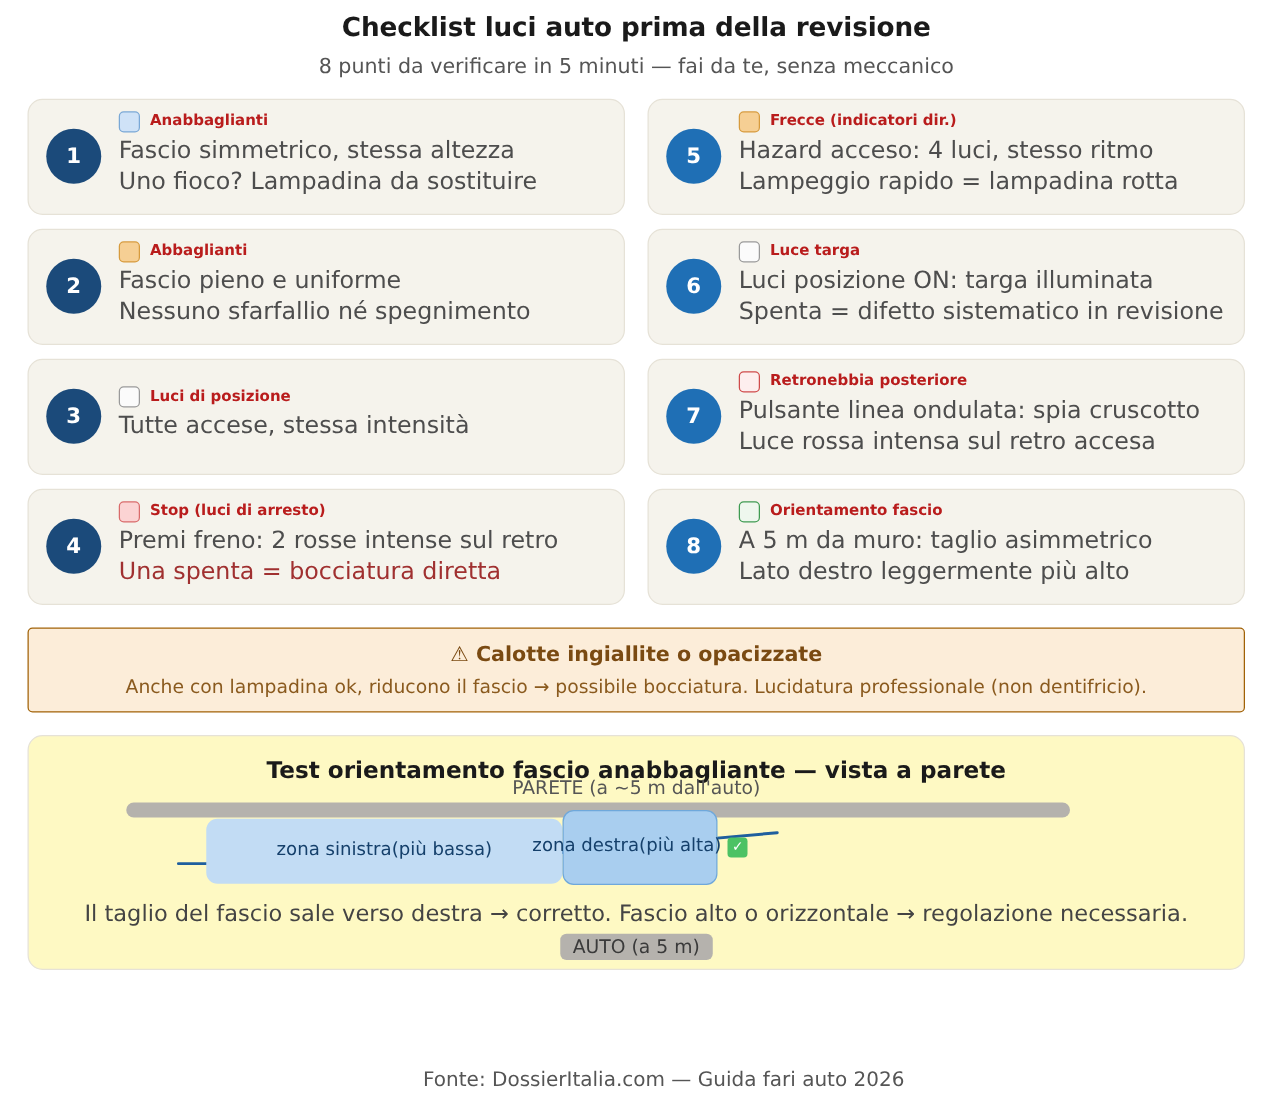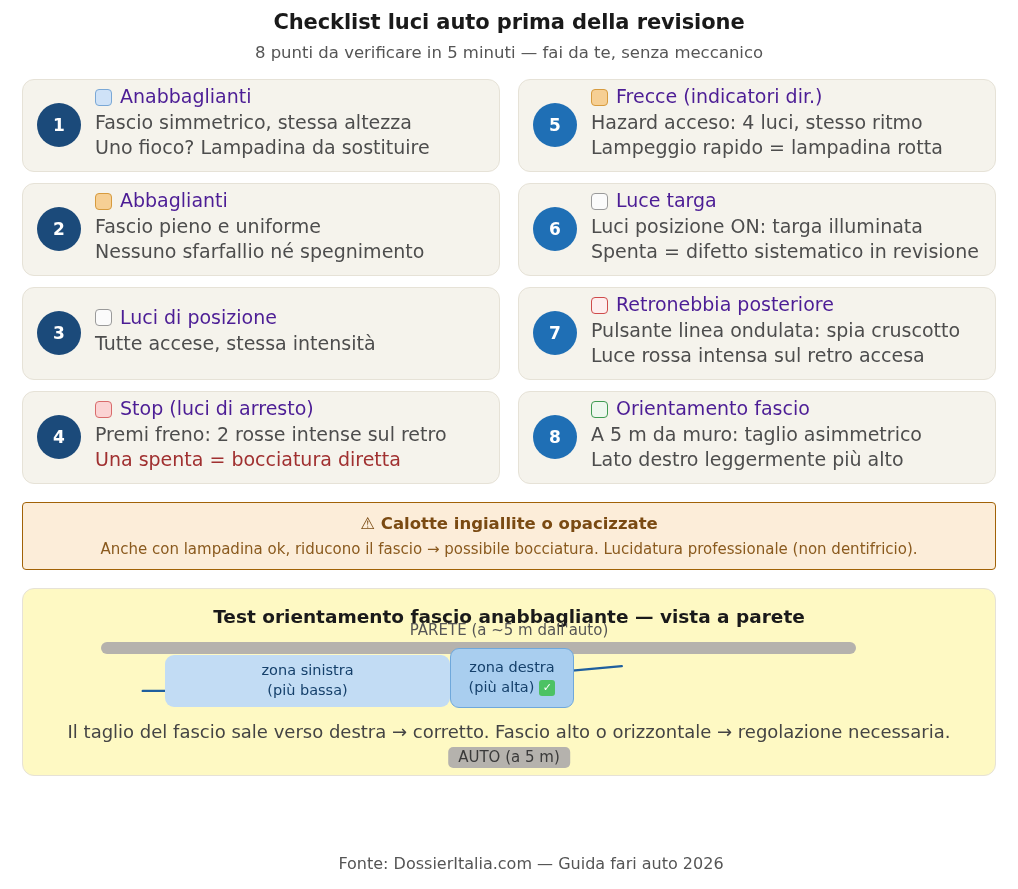--- a/index.html
+++ b/index.html
@@ -87,23 +87,23 @@
   }
   .swatch {
     flex: 0 0 auto;
     width: 17px;
     height: 17px;
     border-radius: 4px;
     border: 1.6px solid #999999;
     box-sizing: border-box;
   }
   .card-title {
-    font-size: 19px;
-    font-weight: normal;
-    color: #4c1d95;
+    font-size: 12px;
+    font-weight: bold;
+    color: #b91c1c;
     line-height: 1.15;
     white-space: nowrap;
   }
   .card-line {
     font-size: 19px;
     color: #4d4d4d;
     line-height: 1.33;
     white-space: nowrap;
   }
   .card-line.alert {
@@ -175,21 +175,21 @@
     top: 53px;
     width: 755px;
     height: 12px;
     background: #b5b2ad;
     border-radius: 6px;
   }
   .zone {
     position: absolute;
     box-sizing: border-box;
     display: flex;
-    flex-direction: column;
+    flex-direction: row;
     align-items: center;
     justify-content: center;
     border-radius: 9px;
     font-size: 14.5px;
     color: #15406b;
     line-height: 1.35;
     white-space: nowrap;
   }
   .zone-left {
     left: 142px;

